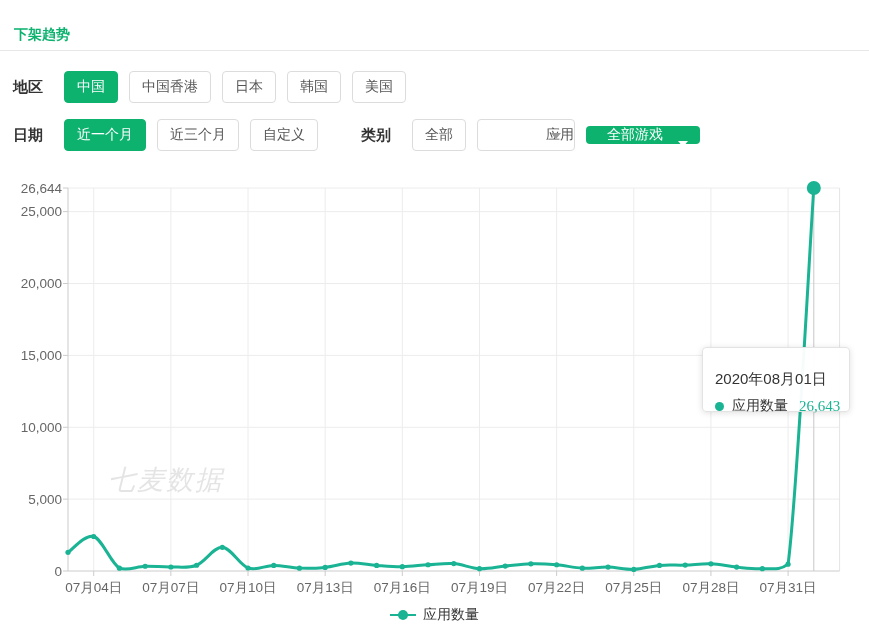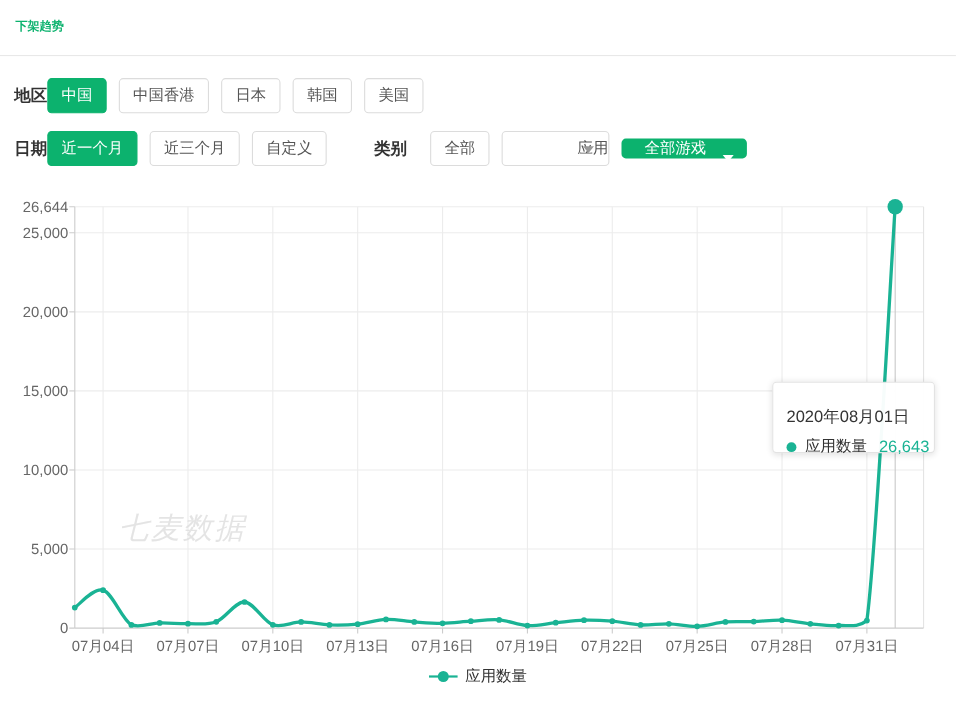--- a/index.html
+++ b/index.html
@@ -11,26 +11,26 @@
     --txt:#333;
     --btn-txt:#555;
     --axis-txt:#666;
   }
   *{box-sizing:border-box;}
   html,body{margin:0;padding:0;}
   body{
     width:869px;height:640px;position:relative;overflow:hidden;background:#fff;
     font-family:"Liberation Sans","DejaVu Sans",sans-serif;color:var(--txt);
   }
-  .page-title{position:absolute;left:14px;top:16px;font-size:11px;font-weight:bold;color:var(--green);}
+  .page-title{position:absolute;left:14px;top:26px;font-size:14px;font-weight:bold;color:var(--green);}
   .divider{position:absolute;left:0;top:50px;width:869px;height:1px;background:#e8e8e8;}
   .filter-row{position:absolute;left:13px;display:flex;align-items:center;}
   .row-region{top:71px;}
   .row-date{top:119px;}
-  .filter-label{font-size:15px;font-weight:bold;color:var(--txt);white-space:nowrap;}
+  .filter-label{font-size:15px;font-weight:bold;color:var(--txt);margin-right:21px;white-space:nowrap;}
   .cat-label{margin-left:32px;margin-right:21px;}
   .btn{
     height:32px;padding:12px 12px;display:inline-flex;align-items:center;justify-content:center;
     border:1px solid var(--border);border-radius:4px;background:#fff;color:var(--btn-txt);
     font-size:14px;margin-right:11px;cursor:pointer;white-space:nowrap;
   }
   .btn.active{background:var(--green);border-color:var(--green);color:#fff;}
   .select{
     width:98px;height:32px;position:relative;display:inline-flex;align-items:center;justify-content:flex-end;
     border:1px solid var(--border);border-radius:4px;background:#fff;color:var(--btn-txt);
@@ -46,21 +46,21 @@
   #chart-svg{position:absolute;left:0;top:173px;}
   #chart-svg text{font-family:"Liberation Sans","DejaVu Sans",sans-serif;}
   .tooltip{
     position:absolute;left:702px;top:347px;width:148px;height:65px;z-index:5;
     background:rgba(255,255,255,.96);border:1px solid #e3e3e3;border-radius:4px;
     box-shadow:0 1px 6px rgba(0,0,0,.12);padding:22px 12px;
   }
   .tt-title{font-size:15px;color:var(--txt);margin-bottom:8px;white-space:nowrap;}
   .tt-row{display:flex;align-items:center;font-size:14px;color:var(--txt);white-space:nowrap;}
   .tt-dot{width:9px;height:9px;border-radius:50%;background:var(--line);margin-right:8px;flex:none;}
-  .tt-val{color:var(--line);font-size:15px;margin-left:11px;}
+  .tt-val{color:var(--line);font-size:15px;margin-left:11px;font-family:Liberation Serif, serif;}
   .legend{
     position:absolute;left:0;top:606px;width:869px;display:flex;align-items:center;justify-content:center;
     cursor:pointer;
   }
   .legend-line{width:26px;height:2px;background:var(--line);position:relative;margin-right:7px;}
   .legend-marker{position:absolute;left:8px;top:-4px;width:10px;height:10px;border-radius:50%;background:var(--line);}
   .legend-text{font-size:14px;color:var(--txt);}
 </style>
 </head>
 <body>

